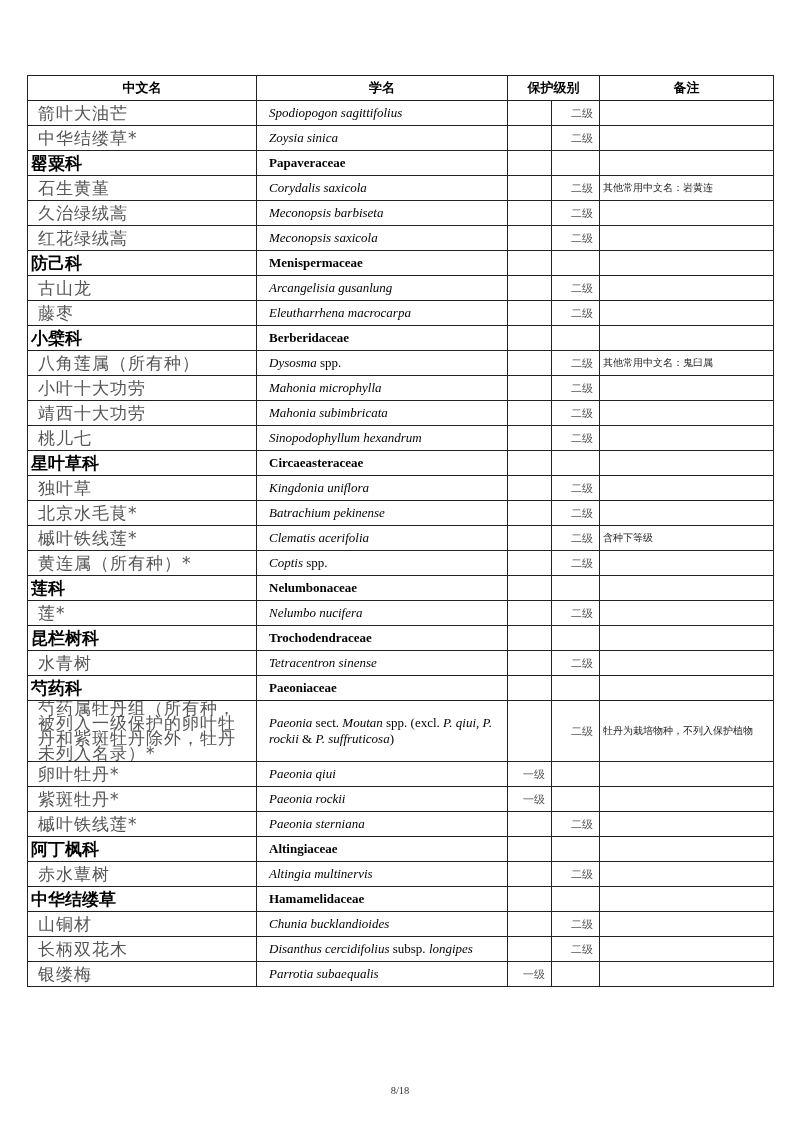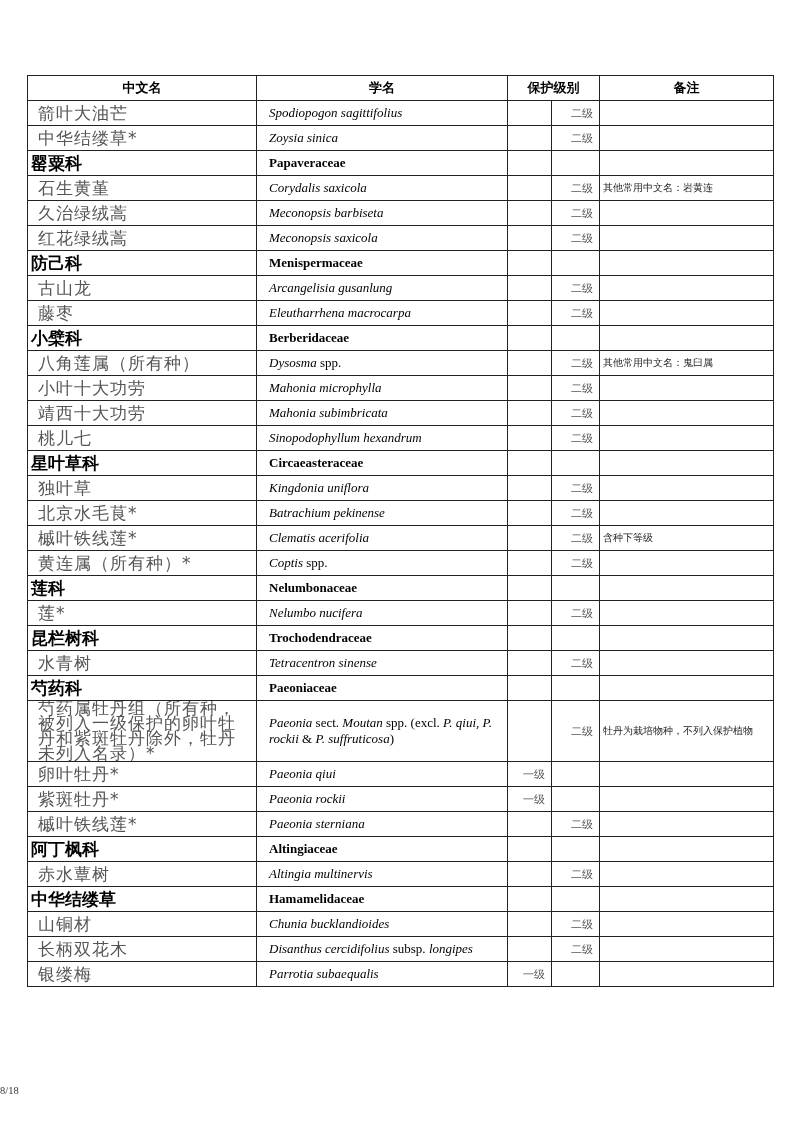--- a/index.html
+++ b/index.html
@@ -14,21 +14,21 @@
   td.cn { font-family: "DejaVu Sans", sans-serif; font-size: 17px; color: #555; padding-left: 10px; letter-spacing: 1px; }
   tr.family td.cn { color: #000; font-weight: bold; padding-left: 3px; letter-spacing: 0; }
   td.sci { font-style: italic; padding-left: 12px; font-size: 13px; }
   tr.family td.sci { font-style: normal; font-weight: bold; }
   td.sci .plain { font-style: normal; }
   td.lvl { text-align: right; font-family: "DejaVu Sans", sans-serif; font-size: 11px; color: #555; padding: 0 6px 0 0; }
   td.note { font-family: "DejaVu Sans", sans-serif; font-size: 10px; color: #222; padding-left: 3px; margin-left: 13px; }
   tr.tall td { height: 47px; }
   tr.tall td.cn { white-space: normal; line-height: 15px; }
   tr.tall td.sci { white-space: normal; line-height: 16px; margin-top: 19px; }
-  .page-num { position: absolute; left: 0; width: 800px; top: 1085px; text-align: left;
+  .page-num { position: absolute; left: 0; width: 800px; top: 1085px; text-align: center;
               font-size: 10.5px; color: #333; }
 </style>
 </head>
 <body>
 
 <div class="table-wrap">
   <table>
     <colgroup>
       <col style="width:229px">
       <col style="width:251px">

